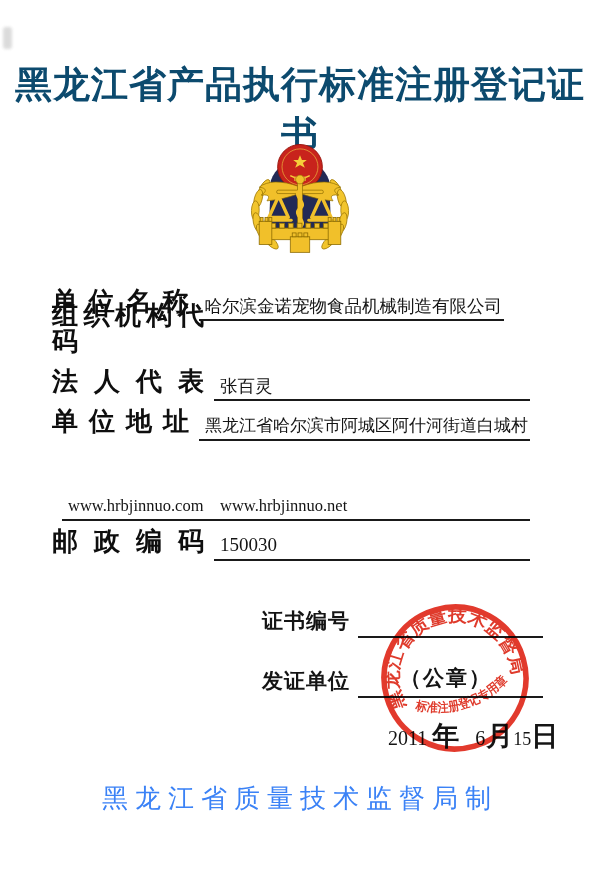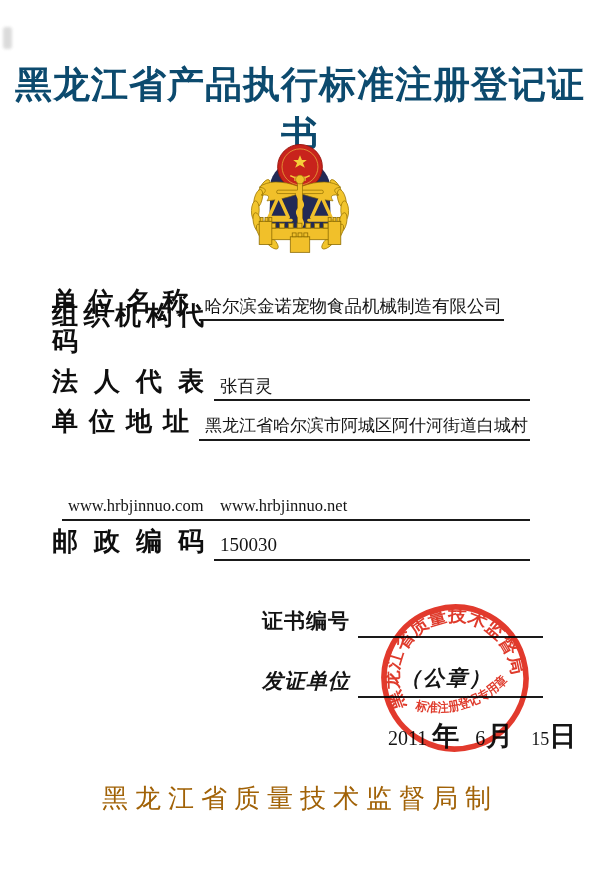--- a/index.html
+++ b/index.html
@@ -25,33 +25,33 @@
   .frow.v-num .fvalue{font-size:19px;}
   .frow.v-url .fvalue{font-size:16.5px;}
   .frow.v-name .fvalue{margin-right:26px;}
   .frow.v-addr .fvalue{font-size:17px;letter-spacing:0;}
   
   .cert{position:absolute;left:262px;top:604px;width:281px;}
   .crow{display:flex;align-items:flex-end;}
   .clabel{font-size:21px;font-weight:700;line-height:1;padding-bottom:6px;letter-spacing:1px;white-space:nowrap;}
   .cline{flex:1;border-bottom:2px solid #1a1a1a;margin-left:8px;height:32px;position:relative;}
   .cval{position:absolute;left:42px;bottom:4px;font-size:21px;font-weight:700;letter-spacing:2px;white-space:nowrap;}
-  .crow.second{margin-top:26px;font-style:italic;}
+  .crow.second{margin-top:26px;}
   .cdate{margin-top:20px;padding-left:126px;display:flex;align-items:baseline;white-space:nowrap;}
   .d-num{font-size:20px;}
   .d-cjk{font-size:27px;font-weight:700;}
   .d-y{margin-right:5px;}
   .d-m{margin-left:16px;margin-right:1px;}
-  .d-d{margin-left:18px;font-size:18px;}
+  .d-d{margin-left:0;font-size:18px;}
   
   .seal{position:absolute;left:378px;top:601px;width:154px;height:154px;
     mix-blend-mode:multiply;opacity:.93;}
   
   .footer{position:absolute;top:781px;left:0;right:0;text-align:center;
-    font-size:26px;letter-spacing:7px;font-weight:500;color:#a16207;}
+    font-size:26px;letter-spacing:7px;font-weight:500;color:#3b82f6;}
 </style>
 </head>
 <body>
 
 <div class="artifact"></div>
 
 <div class="title">黑龙江省产品执行标准注册登记证书</div>
 
 <svg class="emblem" width="136" height="130" viewBox="0 0 140 132" xmlns="http://www.w3.org/2000/svg">
 

